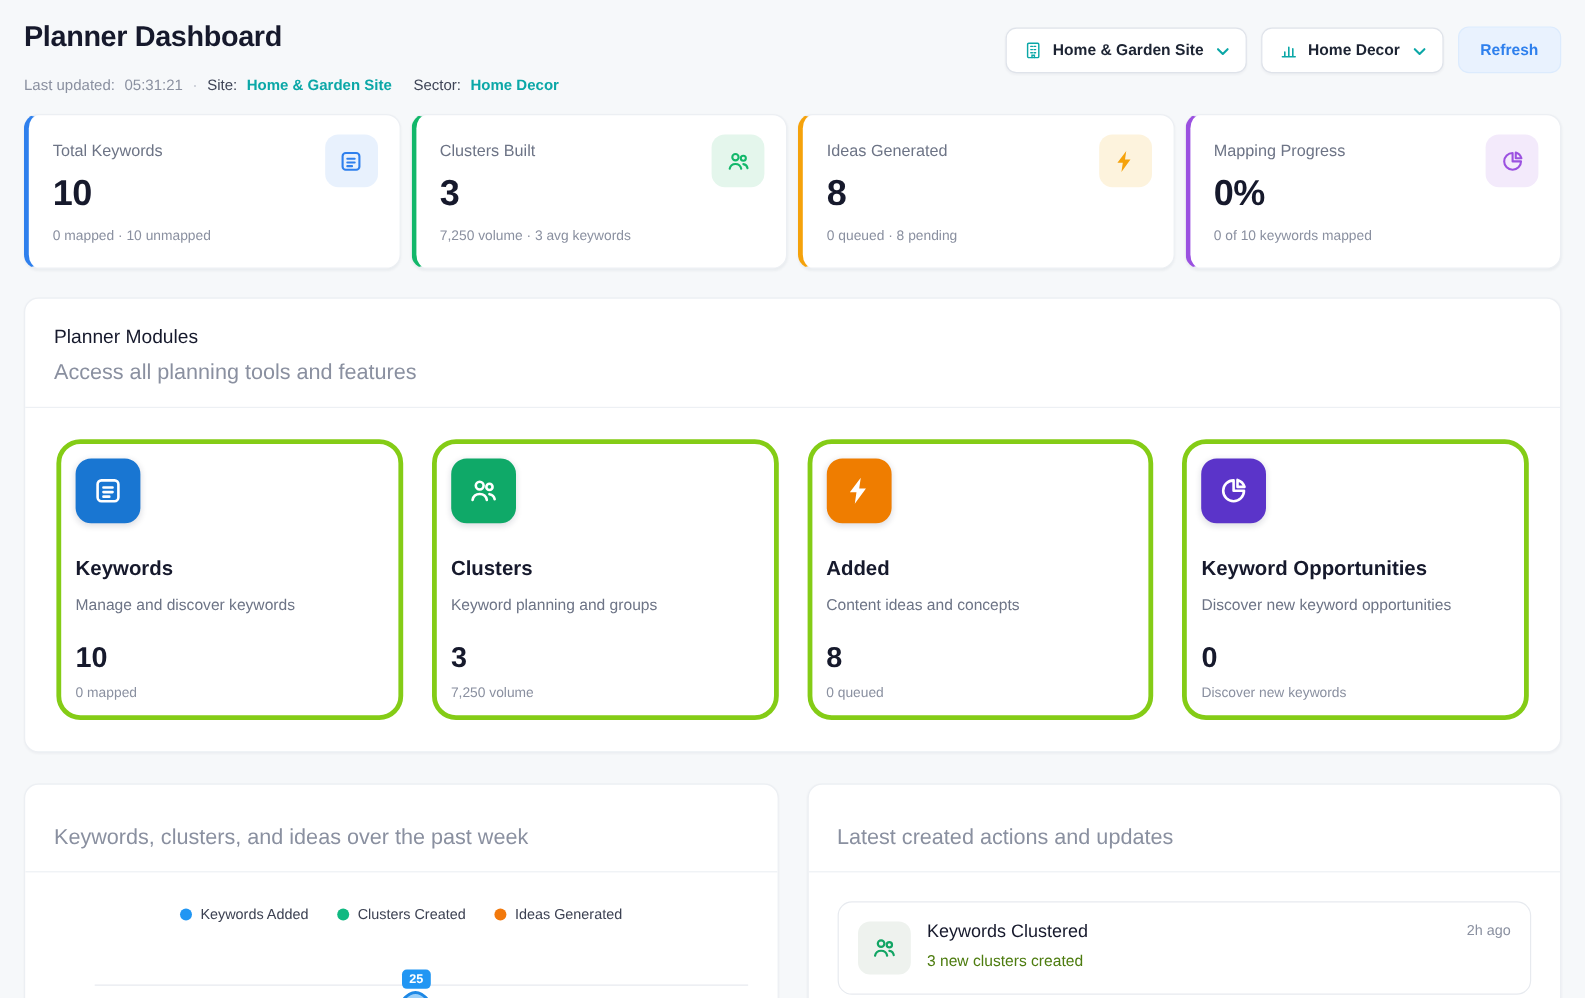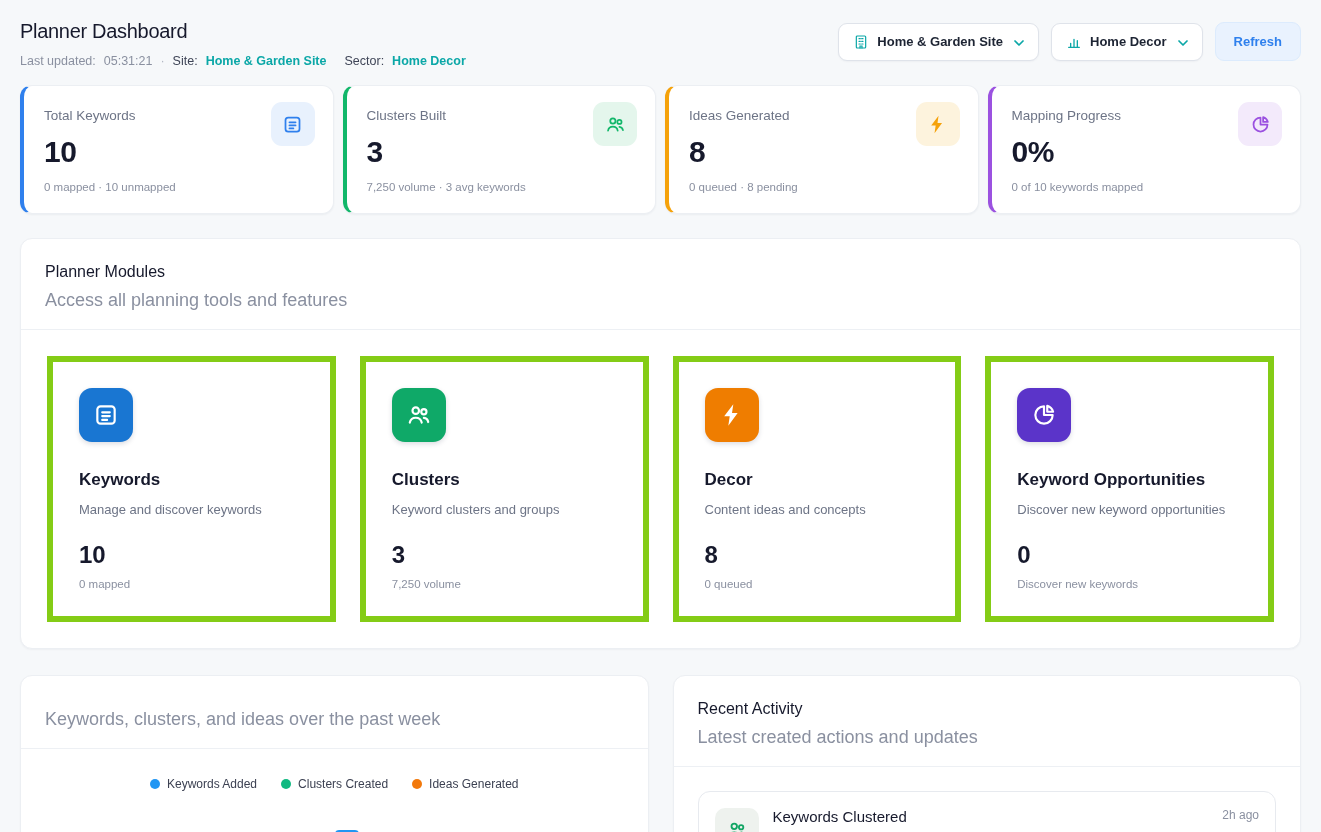--- a/index.html
+++ b/index.html
@@ -2,22 +2,22 @@
 <html><head>
 <meta charset="utf-8">
 <style>
   *{box-sizing:border-box;margin:0;padding:0}
   html,body{width:1321px;height:832px;overflow:hidden}
   body{background:#f6f8fa;font-family:"Liberation Sans",sans-serif;color:#16192c}
   .page{padding:16px 20px 0}
 
   
   .topbar{display:flex;justify-content:space-between;align-items:flex-start}
-  h1{font-size:20px;font-weight:400;letter-spacing:-.3px;line-height:30px}
-  .meta{margin-top:8px;font-size:12.5px;color:#8a90a0;display:flex;gap:8px;align-items:flex-start;line-height:15px}
+  h1{font-size:24px;font-weight:700;letter-spacing:-.3px;line-height:30px}
+  .meta{margin-top:18px;font-size:12.5px;color:#8a90a0;display:flex;gap:8px;align-items:flex-start;line-height:15px}
   .meta .lbl{color:#3f4557;font-weight:400}
   .meta .teal{color:#0ba7a7;font-weight:700;cursor:pointer}
   .meta .sep{color:#b3b8c4}
   .meta .lbl.sector{margin-left:10px}
   .controls{display:flex;gap:12px;align-items:center;margin-top:6px}
   .select-btn{display:flex;align-items:center;gap:8px;background:#fff;border:1px solid #dfe3ea;border-radius:9px;padding:10px 14px;font-size:13px;font-weight:700;color:#1d2433;cursor:pointer;box-shadow:0 1px 2px rgba(20,30,60,.04)}
   .select-btn svg{width:16px;height:16px;color:#0ba7a7;flex:0 0 auto}
   .select-btn .chev{width:13px;height:13px;color:#0ba7a7}
   .refresh-btn{background:#e9f2fe;border:1px solid #dcebfd;color:#2f80ed;font-weight:700;font-size:13px;border-radius:9px;padding:11px 18px;cursor:pointer}
 
@@ -32,21 +32,21 @@
 
   
   .panel{background:#fff;border:1px solid #eceff3;border-radius:12px;margin-top:24px;box-shadow:0 1px 2px rgba(20,30,60,.04)}
   .panel-head{padding:24px 24px 18px}
   .panel-title{font-size:16px;font-weight:400}
   .panel-sub{font-size:18px;color:#8a90a0;margin-top:9px}
   .divider{height:1px;background:#edf0f4}
 
   
   .modules{display:grid;grid-template-columns:repeat(4,1fr);gap:24px;padding:26px}
-  .module-card{--accent:#1976d2;border:6px solid #84cc16;border-radius:0;padding:26px;cursor:pointer;background:#fff}
+  .module-card{--accent:#1976d2;border:4px solid #84cc16;border-radius:20px;padding:12px;cursor:pointer;background:#fff}
   .module-icon{width:54px;height:54px;border-radius:13px;background:var(--accent);color:#fff;display:flex;align-items:center;justify-content:center;box-shadow:0 2px 5px rgba(20,30,60,.15)}
   .module-icon svg{width:26px;height:26px}
   .module-title{font-size:17px;font-weight:800;margin-top:28px}
   .module-desc{font-size:13px;color:#6d7486;margin-top:12px}
   .module-value{font-size:24px;font-weight:800;margin-top:24px}
   .module-caption{font-size:11.5px;color:#8a90a0;margin-top:9px}
 
   
   .bottom{display:grid;grid-template-columns:1fr 1fr;gap:24px;margin-top:26px}
   .bottom .panel{margin-top:0;height:420px;overflow:hidden}
@@ -199,32 +199,32 @@
       <div class="module-card" style="--accent: #0fa968;">
         <div class="module-icon">
           <svg viewBox="0 0 24 24" fill="none" stroke="currentColor" stroke-width="2" stroke-linecap="round" stroke-linejoin="round">
               <circle cx="9" cy="8" r="3"></circle>
               <path d="M3.5 19c.6-3 2.6-4.5 5.5-4.5s4.9 1.5 5.5 4.5"></path>
               <circle cx="16.5" cy="9" r="2.4"></circle>
               <path d="M16.5 14.6c2.3.3 3.6 1.6 4 3.9"></path>
             </svg>
         </div>
         <div class="module-title">Clusters</div>
-        <div class="module-desc">Keyword clusters and groups</div>
+        <div class="module-desc">Keyword planning and groups</div>
         <div class="module-value">3</div>
         <div class="module-caption">7,250 volume</div>
       </div>
 
       <div class="module-card" style="--accent: #ef7d00;">
         <div class="module-icon">
           <svg viewBox="0 0 24 24" fill="currentColor">
               <path d="M13.2 2L4.8 13.2h5.1L8.6 22l8.6-11.8h-5.2L13.2 2z"></path>
             </svg>
         </div>
-        <div class="module-title">Decor</div>
+        <div class="module-title">Added</div>
         <div class="module-desc">Content ideas and concepts</div>
         <div class="module-value">8</div>
         <div class="module-caption">0 queued</div>
       </div>
 
       <div class="module-card" style="--accent: #5b34c9;">
         <div class="module-icon">
           <svg viewBox="0 0 24 24" fill="none" stroke="currentColor" stroke-width="2" stroke-linejoin="round">
               <path d="M12 4a8 8 0 1 0 8 8h-8V4z"></path>
               <path d="M15 3.6A8 8 0 0 1 20.4 9H15V3.6z"></path>
@@ -268,21 +268,20 @@
           <path d="M248,140 C266,140 278,44 302,44 C326,44 338,140 356,140 L500,140 C524,140 536,56 560,56 C572,56 578,72 580,78" fill="none" stroke="#1e88e5" stroke-width="2.5"></path>
         </svg>
 
         <span class="pt-badge b25">25</span>
 
       </div>
     </div>
 
     <div class="panel">
       <div class="panel-head">
-        <div class="panel-title">Recent Activity</div>
         <div class="panel-sub">Latest created actions and updates</div>
       </div>
       <div class="divider"></div>
 
       <div class="activity-item">
         <div class="activity-icon">
           <svg viewBox="0 0 24 24" fill="none" stroke="currentColor" stroke-width="2" stroke-linecap="round" stroke-linejoin="round">
               <circle cx="9" cy="8" r="3"></circle>
               <path d="M3.5 19c.6-3 2.6-4.5 5.5-4.5s4.9 1.5 5.5 4.5"></path>
               <circle cx="16.5" cy="9" r="2.4"></circle>

